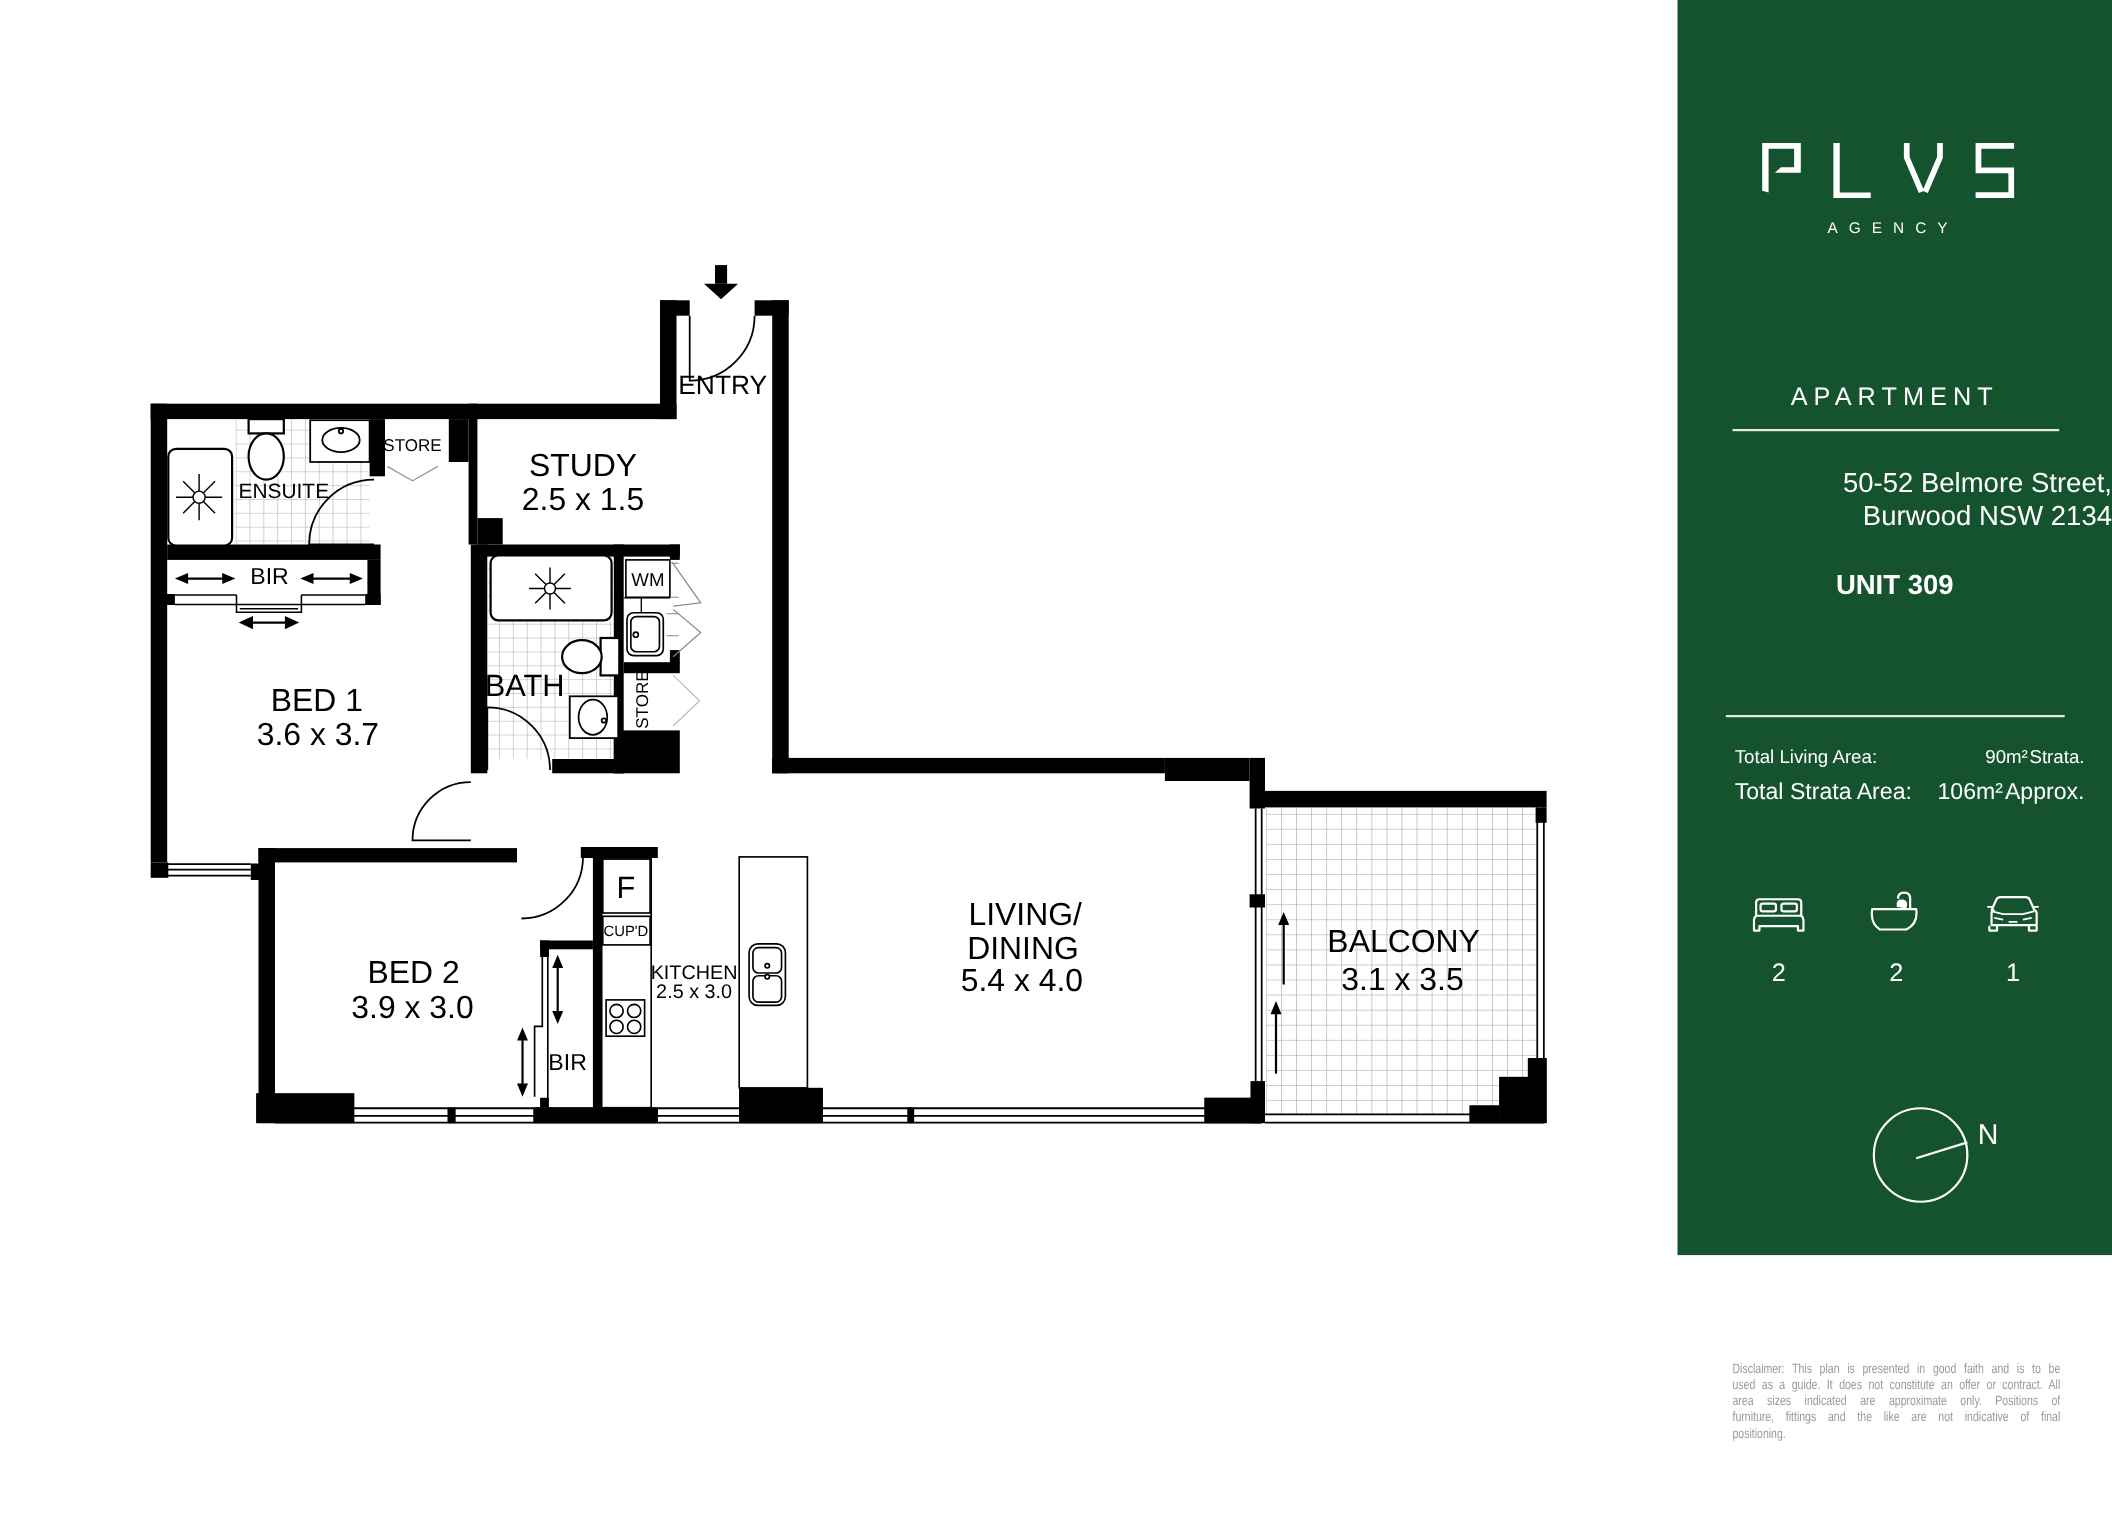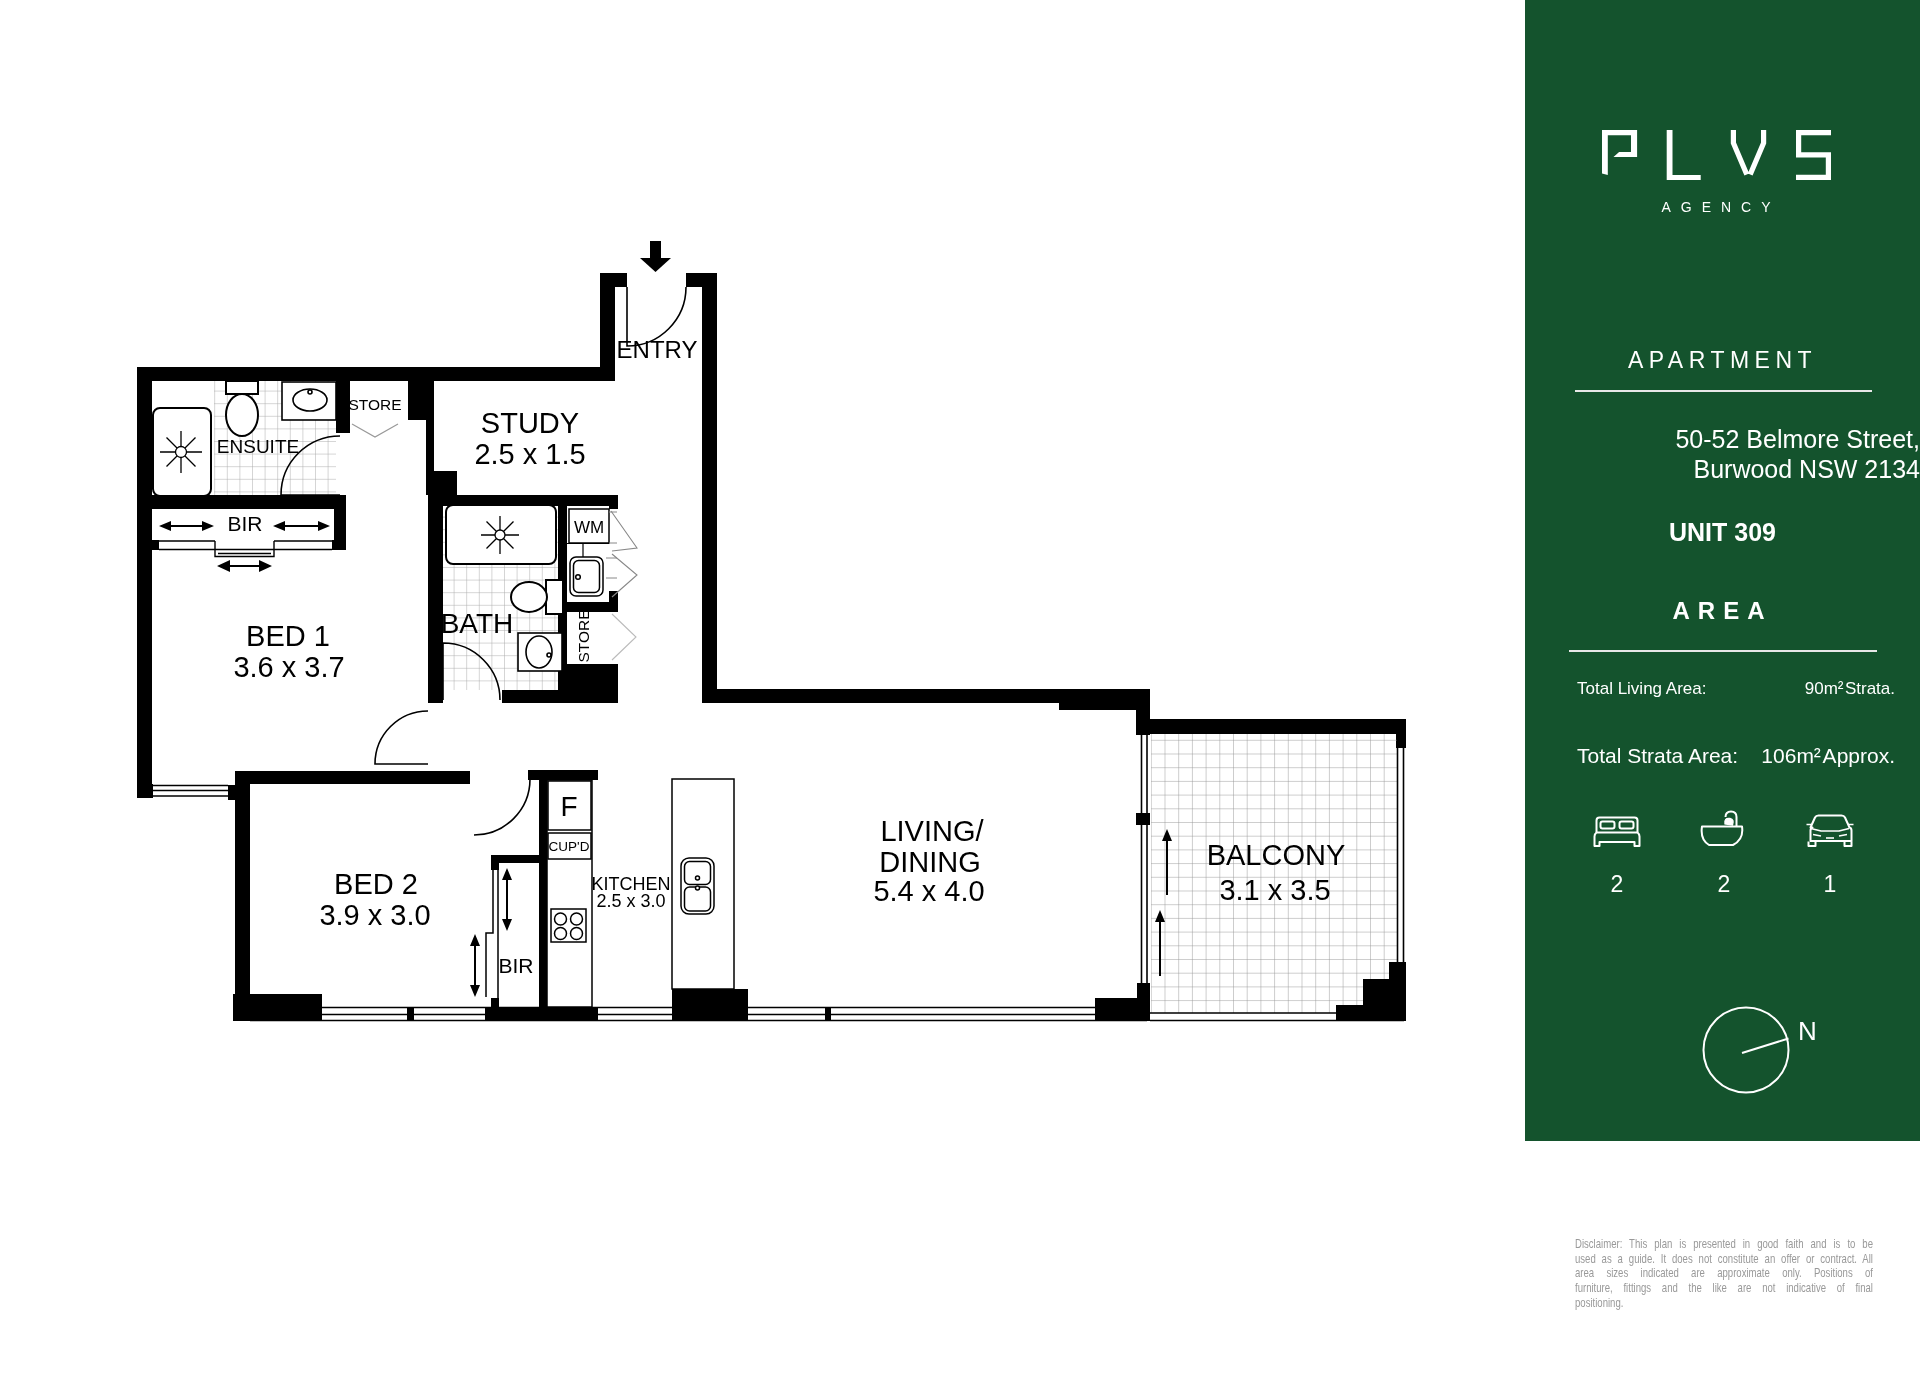--- a/index.html
+++ b/index.html
@@ -366,27 +366,26 @@
 </svg>
 
 <div class="abs ctr" style="top:347px;font-size:23px;font-weight:normal;letter-spacing:5.5px;">APARTMENT</div>
 
 <div class="abs" style="left:50px;top:390px;width:297px;height:2px;background:#e8e8e8;"></div>
 
 <div class="abs ctr" style="top:424px;font-size:25px;line-height:30px;text-align:right;">50-52 Belmore Street,<br>Burwood NSW 2134</div>
 
 <div class="abs ctr" style="top:518px;font-size:25px;font-weight:bold;">UNIT 309</div>
 
-<div class="abs ctr" style="top:597px;font-size:24px;font-weight:bold;letter-spacing:8px;">AREA</div>
 
 <div class="abs" style="left:44px;top:650px;width:308px;height:2px;background:#e8e8e8;"></div>
 
 <div class="abs" style="left:52px;top:679px;width:318px;font-size:17px;">Total Living Area:<span style="float:right">90m² Strata.</span></div>
 
-<div class="abs" style="left:52px;top:708px;width:318px;font-size:21px;margin-top:36px;">Total Strata Area:<span style="float:right">106m² Approx.</span></div>
+<div class="abs" style="left:52px;top:708px;width:318px;font-size:21px;">Total Strata Area:<span style="float:right">106m² Approx.</span></div>
 
 <svg class="abs" style="left:68px;top:812px;" width="48" height="38" viewBox="0 0 48 38">
 <g fill="none" stroke="#fff" stroke-width="2">
 <path d="M3.5 20.5V8.5q0-3 3-3h35q3 0 3 3v12"></path>
 <path d="M3.5 20.5q-2 1.5-2 4v9.5h5v-4h35v4h5V24.5q0-2.5-2-4z" stroke-linejoin="round"></path>
 <rect x="7.5" y="9.5" width="14" height="7" rx="2"></rect>
         <rect x="26.5" y="9.5" width="14" height="7" rx="2"></rect>
 </g>
 </svg>
 

